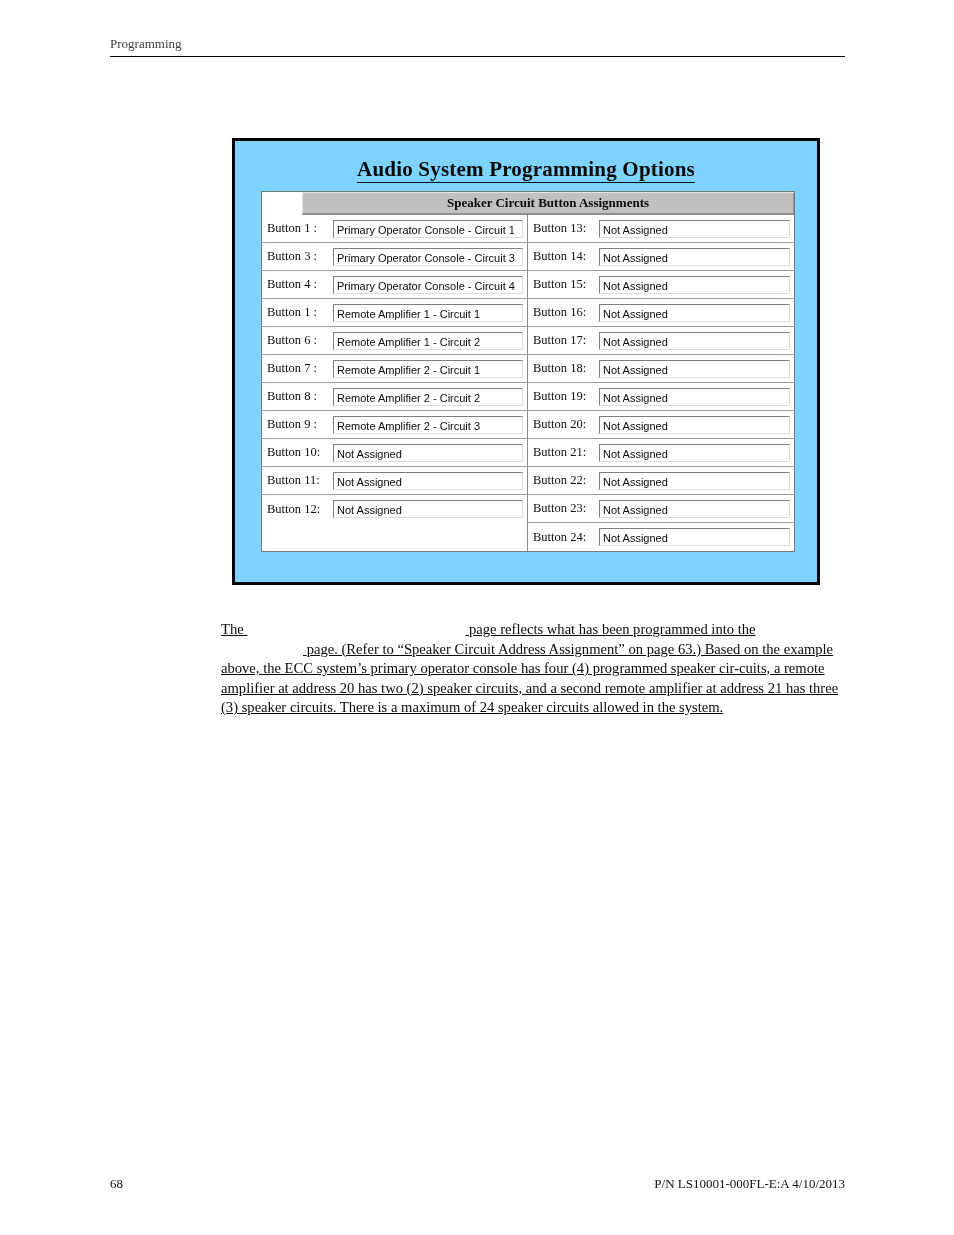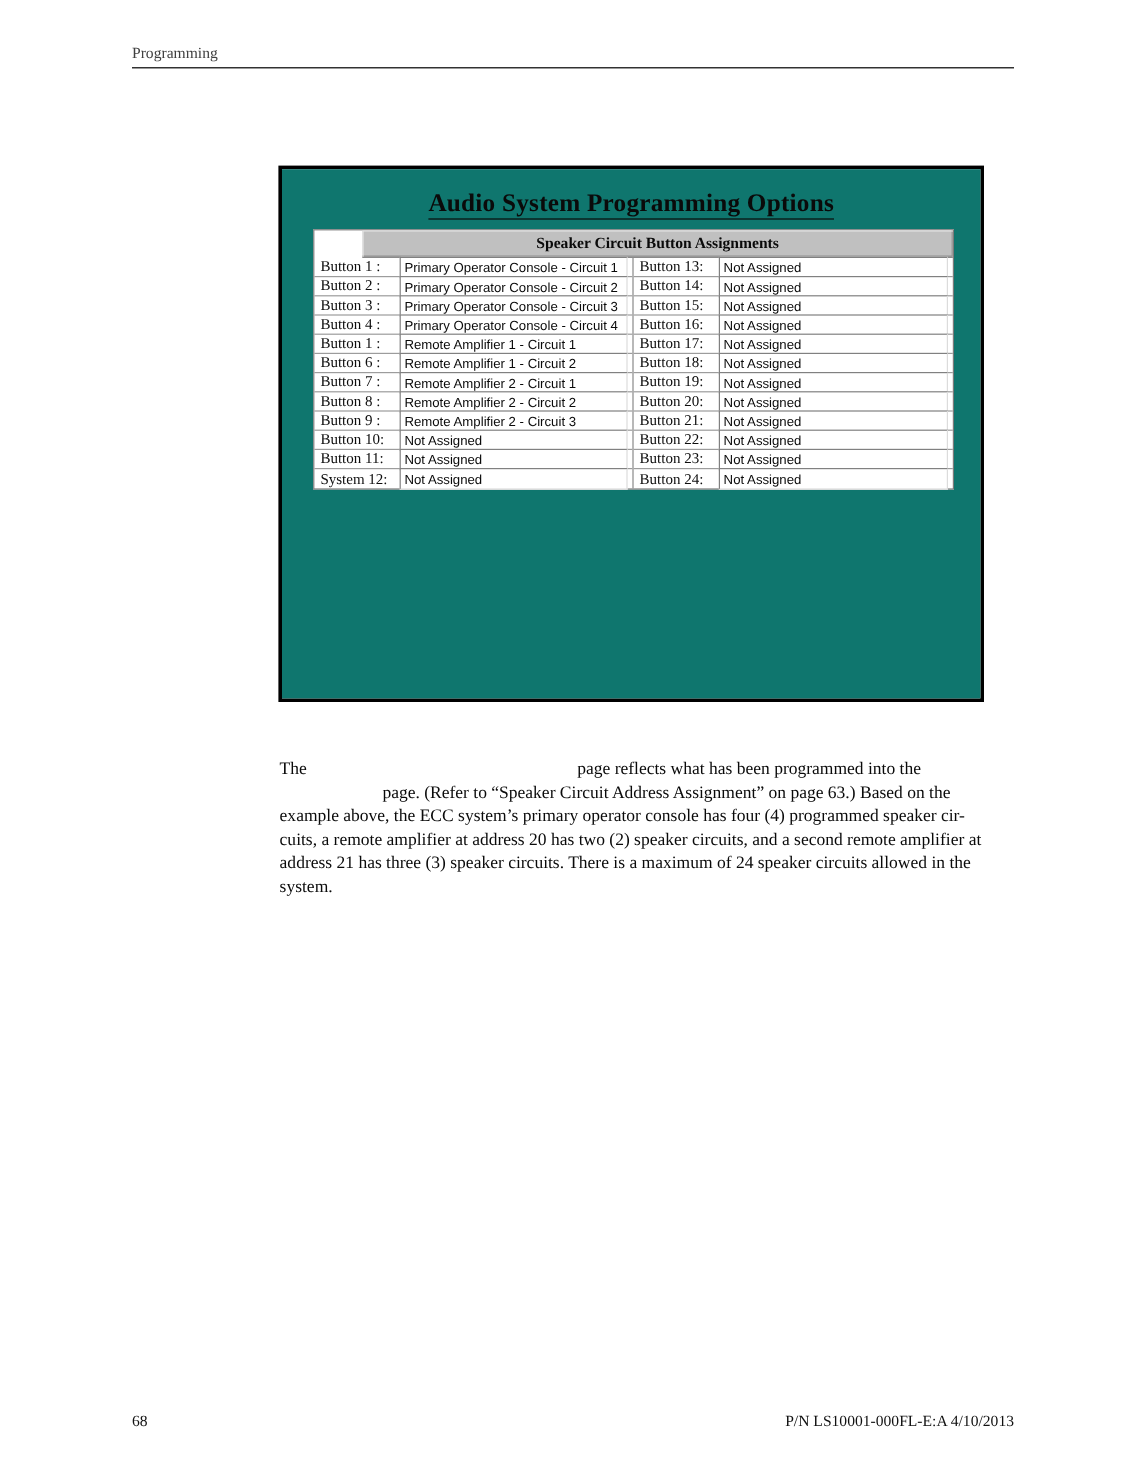--- a/index.html
+++ b/index.html
@@ -43,21 +43,21 @@
     top: 138px;
     width: 588px;
     height: 447px;
     background: #ffffff;
     border: 3px solid #000000;
     box-sizing: border-box;
   }
   .figure-inner {
     position: absolute;
     left: 0; top: 0; right: 0; bottom: 0;
-    background: #0f766e;
+    background: #7dd3fc;
     padding: 0;
   }
 
   .dialog-title {
     text-align: center;
     font-family: "Liberation Serif", serif;
     font-weight: bold;
     font-size: 21px;
     letter-spacing: 0.2px;
     margin-top: 16px;
@@ -101,21 +101,21 @@
     width: 50%;
     box-sizing: border-box;
   }
   .grid-col.left {
     border-right: 1px solid #8a8a8a;
   }
 
   .row {
     display: flex;
     align-items: center;
-    height: 16px;
+    height: 28px;
     box-sizing: border-box;
     border-bottom: 1px solid #9c9c9c;
     padding: 0 4px 0 5px;
   }
   .row:last-child {
     border-bottom: none;
   }
   .row-label {
     font-family: "Liberation Serif", serif;
     font-size: 12.5px;
@@ -148,21 +148,22 @@
     left: 221px;
     top: 620px;
     width: 618px;
     font-family: "Liberation Serif", serif;
     font-size: 14.6px;
     line-height: 19.5px;
     text-align: left;
     color: #0a0a0a;
   }
   .body-copy p {
-    margin: 12px;
+    margin: 0;
+    text-decoration: underline;
   }
   .blank-term {
     display: inline-block;
     color: transparent;
   }
   .blank-term-1 { width: 218px; }
   .blank-term-2 { width: 82px; }
 
   
   .page-footer {
@@ -198,24 +199,20 @@
       <div class="group-header">Speaker Circuit Button Assignments</div>
 
       <div class="grid">
 
         <div class="grid-col left">
           <div class="row">
             <div class="row-label">Button 1  :</div>
             <div class="row-field">Primary Operator Console - Circuit 1</div>
           </div>
           <div class="row">
-            <div class="row-label">Button 2  :</div>
-            <div class="row-field">Primary Operator Console - Circuit 2</div>
-          </div>
-          <div class="row">
             <div class="row-label">Button 3  :</div>
             <div class="row-field">Primary Operator Console - Circuit 3</div>
           </div>
           <div class="row">
             <div class="row-label">Button 4  :</div>
             <div class="row-field">Primary Operator Console - Circuit 4</div>
           </div>
           <div class="row">
             <div class="row-label">Button 1  :</div>
             <div class="row-field">Remote Amplifier 1 - Circuit 1</div>
@@ -238,21 +235,21 @@
           </div>
           <div class="row">
             <div class="row-label">Button 10:</div>
             <div class="row-field">Not Assigned</div>
           </div>
           <div class="row">
             <div class="row-label">Button 11:</div>
             <div class="row-field">Not Assigned</div>
           </div>
           <div class="row">
-            <div class="row-label">System 12:</div>
+            <div class="row-label">Button 12:</div>
             <div class="row-field">Not Assigned</div>
           </div>
         </div>
 
         <div class="grid-col right">
           <div class="row">
             <div class="row-label">Button 13:</div>
             <div class="row-field">Not Assigned</div>
           </div>
           <div class="row">

